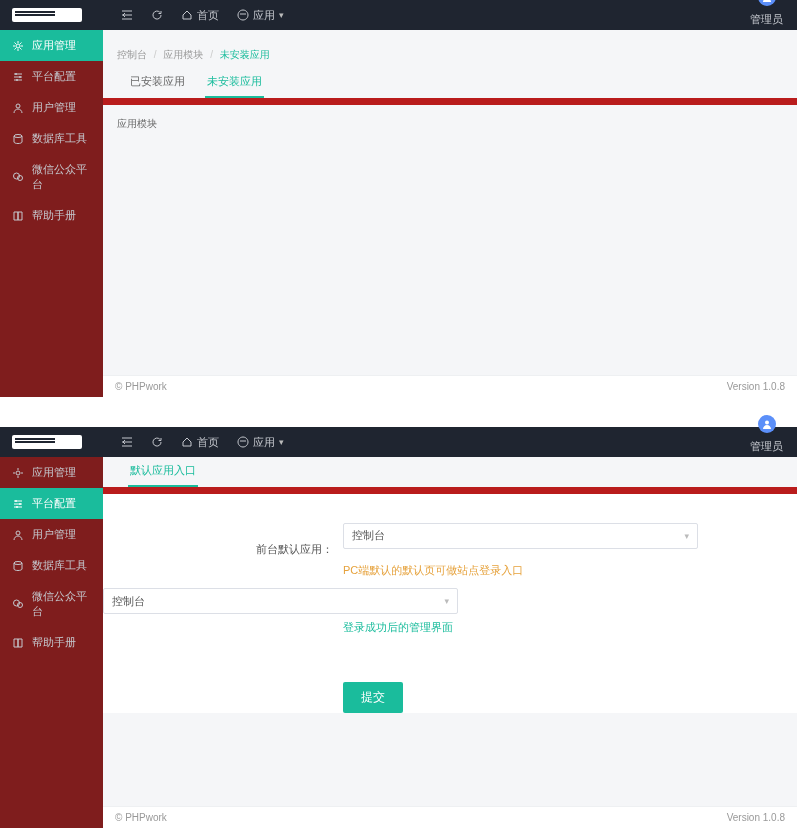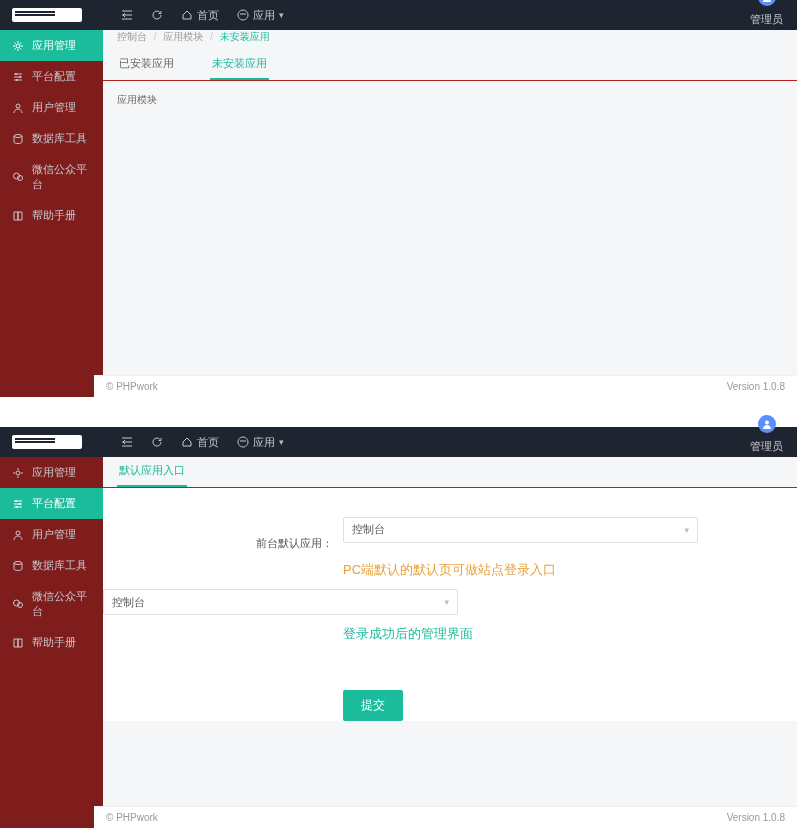--- a/index.html
+++ b/index.html
@@ -19,48 +19,48 @@
 .top-spacer { flex: 1; }
 .user-area { display: flex; align-items: center; gap: 6px; padding-right: 14px; cursor: pointer; flex-direction: column; }
 .avatar { width: 18px; height: 18px; border-radius: 50%; background: #5b8ff9; display: flex; align-items: center; justify-content: center; color:#fff; font-size:10px;}
 
 .sidebar { position: absolute; left: 0; top: 30px; bottom: 0; width: 103px; background: #7f1d1d; }
 .side-item { display: flex; align-items: center; gap: 8px; color: #c5c8ce; font-size: 11px; padding: 8px 12px; cursor: pointer; }
 .side-item.active { background: #1abc9c; color: #fff; }
 .side-ico { width: 12px; height: 12px; display:inline-block; }
 
 .content { position: absolute; left: 103px; right: 0; top: 30px; bottom: 22px; background: #f5f6f8; overflow: hidden; }
-.crumbs { padding: 0 14px 6px; font-size: 10px; color: #999; }
+.crumbs { padding: 18px 14px 6px; font-size: 10px; color: #999; }
 .crumbs .sep { margin: 0 4px; color: #ccc; }
 .crumbs .last { color: #1abc9c; }
-.tabs { display: flex; gap: 34px; padding: 0 14px; border-bottom: 1px solid #b91c1c; font-size: 11px; }
+.tabs { display: flex; gap: 18px; padding: 0 25px; border-bottom: 7px solid #b91c1c; font-size: 11px; }
 .tab { padding: 6px 2px 7px; color: #666; cursor: pointer; }
 .tab.active { color: #1abc9c; border-bottom: 2px solid #1abc9c; }
 
 .section-title { padding: 12px 14px 6px; font-size: 10px; color: #666; }
 .card-wrap { margin: 0 14px 12px; background: #fff; padding: 8px; border: 1px solid #eef0f2; }
 .module { border: 1px solid #e6e8eb; padding: 8px 10px 10px; width: 310px; }
 .module-head { display: flex; align-items: center; justify-content: space-between; margin-bottom: 8px; }
 .module-title { font-size: 10px; color: #555; }
 .badge { background: #1abc9c; color: #fff; padding: 2px 6px; font-size: 9px; border-radius: 2px; }
 .module-body { display: flex; gap: 10px; }
 .thumb { width: 28px; height: 28px; border: 1px solid #eee; display:flex; align-items:center; justify-content:center; background:#fafafa; }
 .thumb-inner { width:16px; height:16px; background: linear-gradient(135deg,#f5a623 40%,#e67e22 40%); }
 .module-desc { flex: 1; font-size: 9px; color: #777; line-height: 1.6; }
 .module-actions { margin-top: 8px; padding-left: 180px; }
 .btn { background: #1abc9c; color: #fff; border: none; padding: 4px 10px; font-size: 10px; border-radius: 2px; cursor: pointer; }
 .btn.lg { padding: 7px 18px; font-size: 12px; margin-top: 37px; }
 
-.footer { position: absolute; left: 94px; right: 0; bottom: 0; height: 22px; background: #fff; border-top: 1px solid #eef0f2; display: flex; align-items: center; justify-content: space-between; padding: 0 12px; font-size: 10px; color: #999; }
+.footer { position: absolute; left: 103px; right: 0; bottom: 0; height: 22px; background: #fff; border-top: 1px solid #eef0f2; display: flex; align-items: center; justify-content: space-between; padding: 0 12px; font-size: 10px; color: #999; }
 
 .form-area { padding: 20px 0 0 0; background:#fff; margin:0; }
 .form-row { display: flex; align-items: center; margin-bottom: 4px; }
 .form-label { width: 240px; text-align: right; padding-right: 10px; font-size: 11px; color: #555; margin-top: 28px; }
 .select { width: 355px; height: 26px; border: 1px solid #dcdfe6; background: #fff; display: flex; align-items: center; justify-content: space-between; padding: 0 8px; font-size: 11px; color: #555; cursor: pointer; border-radius: 2px; }
-.help { font-size: 13px; padding: 2px 0 10px 240px; margin-top: 8px; }
+.help { font-size: 11px; padding: 2px 0 10px 240px; }
 .help.warn { color: #e6a23c; }
 .help.ok { color: #1abc9c; font-family: Liberation Mono, monospace; }
 .chev { font-size: 9px; color:#bbb; }
 
 svg { display:block; }
 </style>
 </head>
 <body>
 
 <div class="panel p1">

